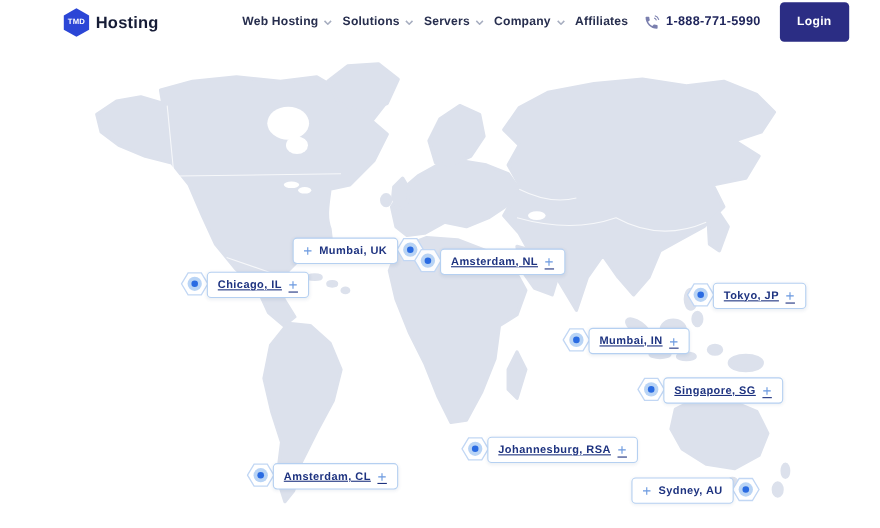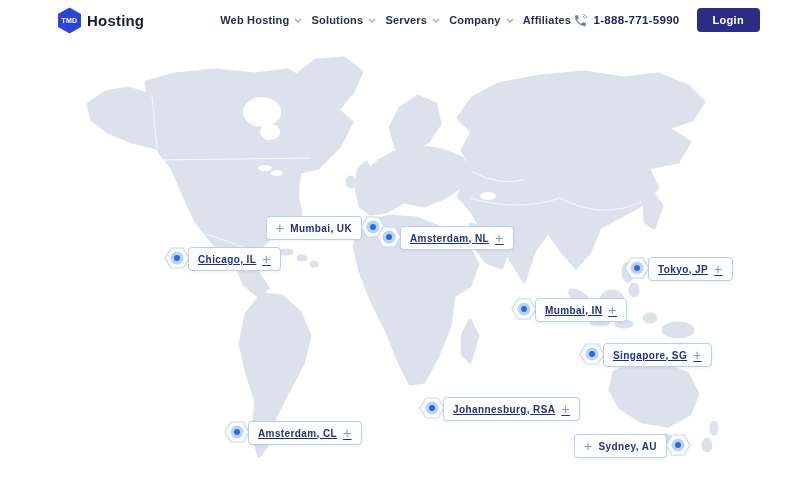--- a/index.html
+++ b/index.html
@@ -1,36 +1,36 @@
 <!DOCTYPE html>
 <html><head>
 <meta charset="utf-8">
 <style>
   html,body{margin:0;padding:0;width:800px;height:480px;background:#ffffff;overflow:hidden;
     font-family:"Liberation Sans","DejaVu Sans",sans-serif;}
   
   .header{position:relative;height:40px;display:flex;align-items:center;
-    padding:0 40px 0 57px;box-sizing:border-box;background:#fff;}
+    padding:0 28px 0 57px;box-sizing:border-box;background:#fff;}
   .logo{display:flex;align-items:center;gap:5px;cursor:pointer;}
   .logo-hex{position:relative;width:25px;height:27px;display:inline-block;}
   .logo-hex svg{display:block;}
   .logo-hex .tmd{position:absolute;top:0;left:0;width:100%;height:100%;
     display:flex;align-items:center;justify-content:center;
     color:#fff;font-size:7px;font-weight:bold;letter-spacing:.2px;}
   .logo-text{font-size:15px;font-weight:bold;color:#161c36;letter-spacing:.2px;}
   .nav{display:flex;align-items:center;gap:9px;margin-left:76px;}
   .nav-item{display:flex;align-items:center;gap:5px;font-size:11px;font-weight:bold;
     color:#272e4e;letter-spacing:.2px;cursor:pointer;text-decoration:none;}
   .chev{display:inline-block;margin-top:1px;}
   .header-right{margin-left:auto;display:flex;gap:17px;}
   .phone{display:flex;align-items:center;gap:6px;cursor:pointer;text-decoration:none;}
   .phone-num{font-size:11.5px;font-weight:bold;color:#20265c;letter-spacing:.3px;}
   .login-btn{background:#2b2d84;color:#fff;border:none;border-radius:4px;
     font-family:inherit;font-size:11px;font-weight:bold;letter-spacing:.3px;
-    padding:0 16px;height:24px;cursor:pointer;}
+    padding:0 16px;height:36px;cursor:pointer;}
   
   .map-wrap{position:relative;width:800px;height:440px;}
   .world{position:absolute;left:0;top:0;}
   .world .land{fill:#dce1ec;stroke:#dce1ec;stroke-width:3;stroke-linejoin:round;}
   .world .sea{fill:#ffffff;}
   .world .border{fill:none;stroke:#ffffff;stroke-width:1;opacity:.75;}
   
   .pin{position:absolute;width:0;height:0;}
   .hex{position:absolute;left:0;top:0;transform:translate(-50%,-50%);width:26px;height:24px;cursor:pointer;}
   .hex svg{display:block;}

